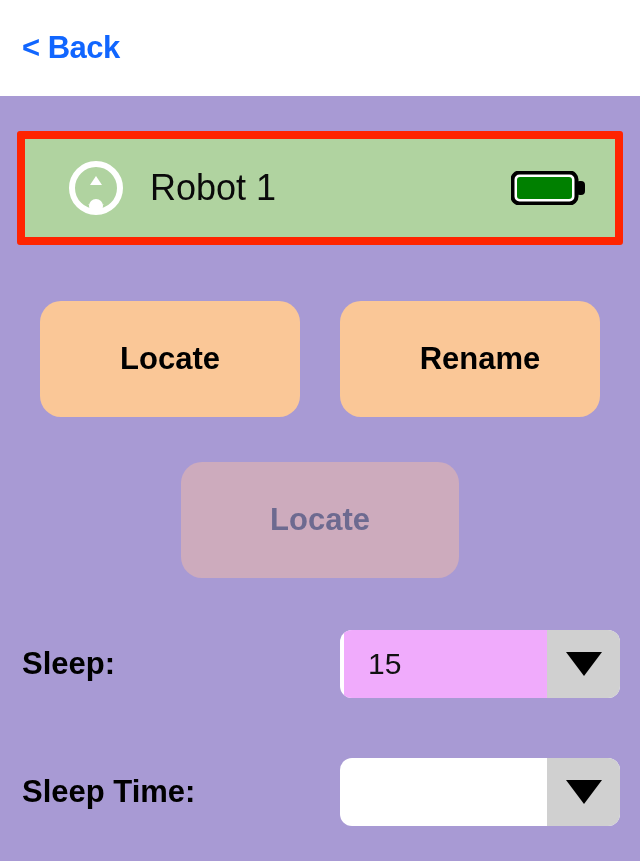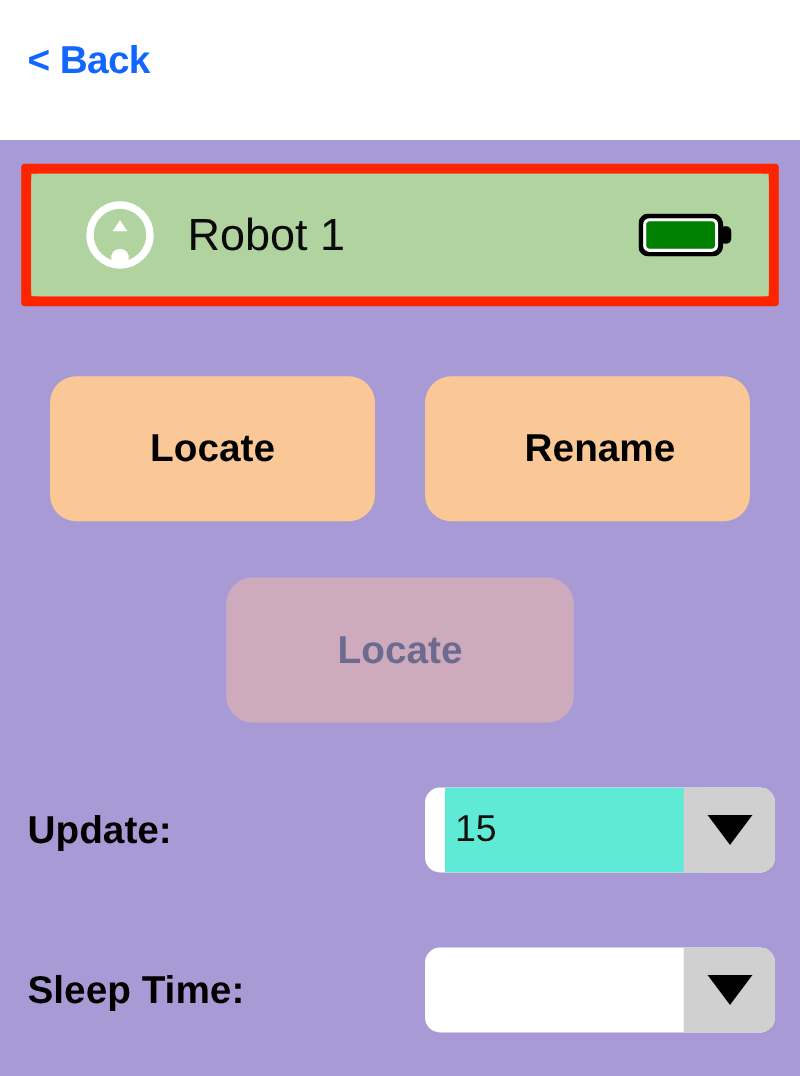--- a/index.html
+++ b/index.html
@@ -13,21 +13,21 @@
     font-family: "Liberation Sans", sans-serif;
     overflow: hidden;
     position: relative;
   }
 
   
   .header {
     position: absolute;
     left: 0; top: 0;
     width: 640px;
-    height: 112px;
+    height: 96px;
     background: #ffffff;
     box-sizing: border-box;
     padding-left: 20px;
   }
   .back-link {
     position: absolute;
     left: 22px;
     top: 30px;
     font-size: 31px;
     font-weight: bold;
@@ -156,28 +156,28 @@
     top: 0;
     width: 280px;
     height: 68px;
     border-radius: 12px;
     overflow: hidden;
     background: #ffffff;
     cursor: pointer;
   }
   .select-value {
     position: absolute;
-    left: 16px; top: 0;
+    left: 4px; top: 0;
     width: 207px;
     height: 68px;
     display: flex;
     align-items: center;
-    padding-left: 8px;
-    box-sizing: border-box;
-    background: #5eead4;
+    padding-left: 24px;
+    box-sizing: border-box;
+    background: #f0abfc;
     font-size: 30px;
     color: #111111;
     white-space: nowrap;
   }
   .select-arrow-box {
     position: absolute;
     right: 0; top: 0;
     width: 73px;
     height: 68px;
     background: #d0d0d0;
@@ -224,21 +224,21 @@
   </div>
 </div>
 
 <button class="btn btn-locate">Locate</button>
 
 <button class="btn btn-rename">Rename</button>
 
 <button class="btn btn-update" disabled="">Locate</button>
 
 <div class="setting-row row-volume">
-  <div class="setting-label">Update:</div>
+  <div class="setting-label">Sleep:</div>
   <div class="select-wrap">
     <div class="select-value">15</div>
     <div class="select-arrow-box">
       <span class="caret"></span>
     </div>
   </div>
 </div>
 
 <div class="setting-row row-sleep">
   <div class="setting-label">Sleep Time:</div>

